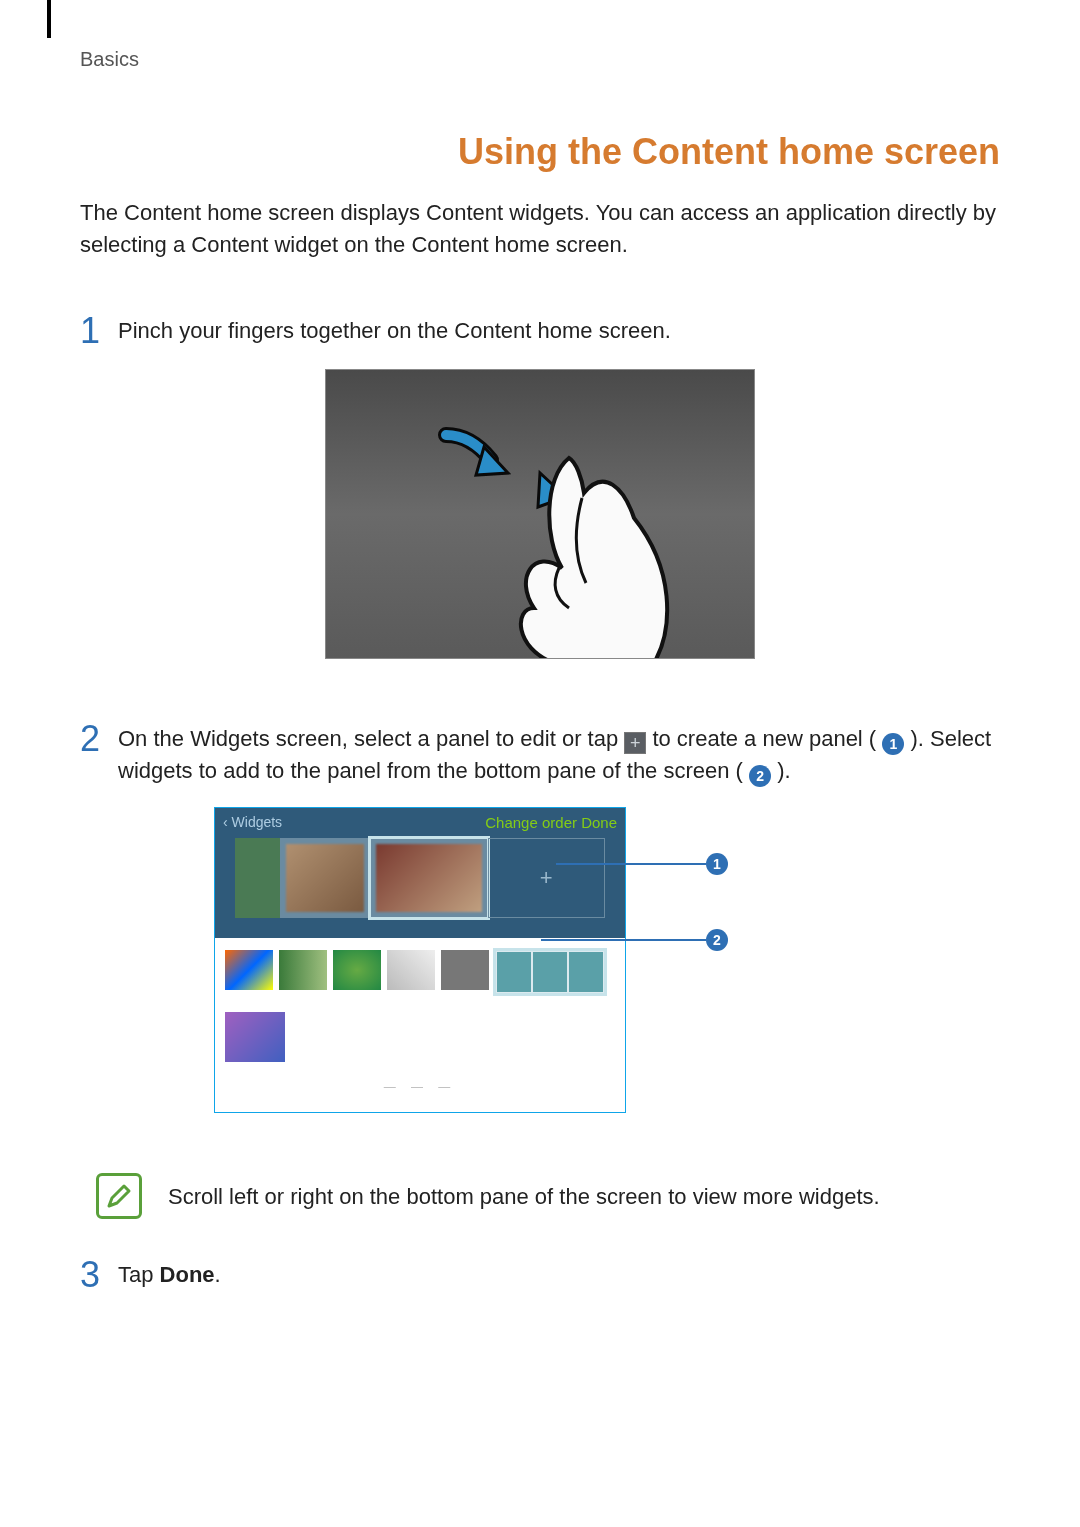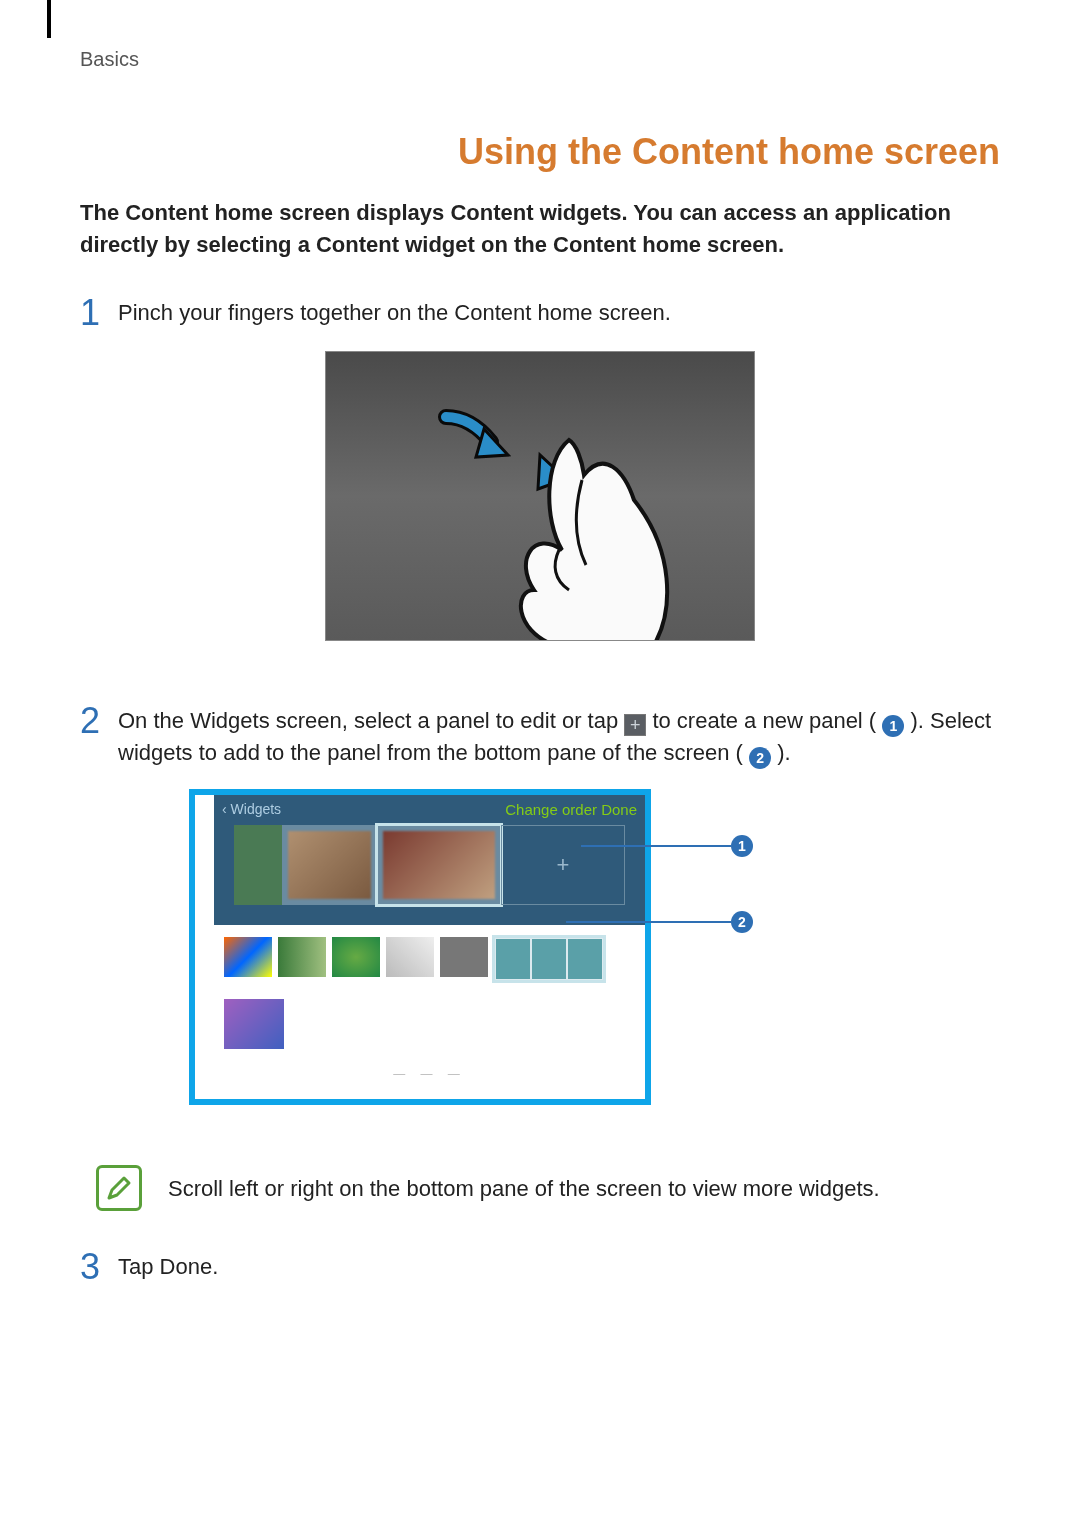--- a/index.html
+++ b/index.html
@@ -1,36 +1,36 @@
 <!DOCTYPE html>
 <html><head>
 <meta charset="utf-8">
 <style>
   * { box-sizing: border-box; margin: 0; padding: 0; }
   html, body { width: 1080px; height: 1527px; background: #fff; font-family: "Segoe UI", "Myriad Pro", Arial, sans-serif; color: #222; }
   .page { position: relative; width: 1080px; height: 1527px; padding: 30px 80px 0 80px; }
   .header-rule { position: absolute; top: 0; left: 47px; width: 4px; height: 38px; background: #000; }
   .breadcrumb { font-size: 20px; color: #555; margin-left: 0; margin-top: 18px; margin-bottom: 60px; }
   .h2 { font-size: 36px; font-weight: 700; color: #d67b2f; margin-bottom: 24px; text-align: right; }
-  .para { font-size: 22px; line-height: 1.45; color: #222; margin-bottom: 36px; font-weight: bold; }
+  .para { font-size: 22px; line-height: 1.45; color: #222; margin-bottom: 54px; }
   .h3 { font-size: 26px; font-weight: 700; color: #222; margin-bottom: 34px; }
   .step { display: flex; align-items: flex-start; margin-bottom: 20px; }
   .step-num { font-size: 36px; font-weight: 400; color: #2e6fb4; width: 38px; flex: 0 0 38px; line-height: 1; margin-top: -2px; font-family: "Segoe UI Light", "Myriad Pro Light", Arial, sans-serif; }
   .step-body { font-size: 22px; line-height: 1.45; color: #222; flex: 1; }
-  .step-body b { font-weight: 400; }
+  .step-body b { font-weight: 700; }
   .fig { text-align: center; margin: 18px 0 60px 0; }
   .fig-inner { display: inline-block; position: relative; }
   .pinch-box { width: 430px; height: 290px; background: linear-gradient(180deg,#4a4a4a 0%,#6a6a6a 50%,#5a5a5a 100%); border: 1px solid #888; position: relative; overflow: hidden; }
   .hand { position: absolute; right: 80px; bottom: -10px; width: 200px; height: 220px; }
   .arrow-a { position:absolute; left:110px; top:55px; }
   .arrow-b { position:absolute; left:200px; top:95px; }
   .plus-inline { display: inline-flex; vertical-align: -3px; width: 22px; height: 22px; background:#5a5e63; color:#cdd3d8; align-items:center; justify-content:center; font-size:18px; border:1px solid #777; }
   .circ { display:inline-flex; width:22px; height:22px; border-radius:50%; background:#2e6fb4; color:#fff; font-size:14px; font-weight:700; align-items:center; justify-content:center; vertical-align:-3px; }
   
-  .widgets-fig { width: 462px; border:6px solid #0ea5e9; display:inline-block; text-align:left; vertical-align:top;padding-left:19px; }
+  .widgets-fig { width: 412px; border:1px solid #0ea5e9; display:inline-block; text-align:left; vertical-align:top; }
   .wf-top { background:#2f5a7a; height:130px; position:relative; padding:8px; }
   .wf-back { position:absolute; top:6px; left:8px; color:#aecde2; font-size:14px; }
   .wf-head-r { position:absolute; top:6px; right:8px; color:#84cc16; font-size:15px; }
   .wf-panels { position:absolute; top:30px; left:20px; right:20px; display:flex; gap:0; align-items:center; }
   .wf-panel { width:100px; height:80px; background:#6a8ba1; position:relative; }
   .wf-panel.first { background:#4a7a54; width:50px; }
   .wf-panel.sel { outline:3px solid #c7e3ea; outline-offset:-1px; width:130px; }
   .wf-panel.add { width:130px; background:transparent; border:1px solid #6a8ba1; display:flex; align-items:center; justify-content:center; color:#9ab8cc; font-size:22px; }
   .wf-panel .mini { position:absolute; inset:6px; background: linear-gradient(135deg,#b09070,#7a5a40); filter: blur(1px); }
   .wf-panel.sel .mini { background: linear-gradient(135deg,#7a3a30,#c0a080); }

